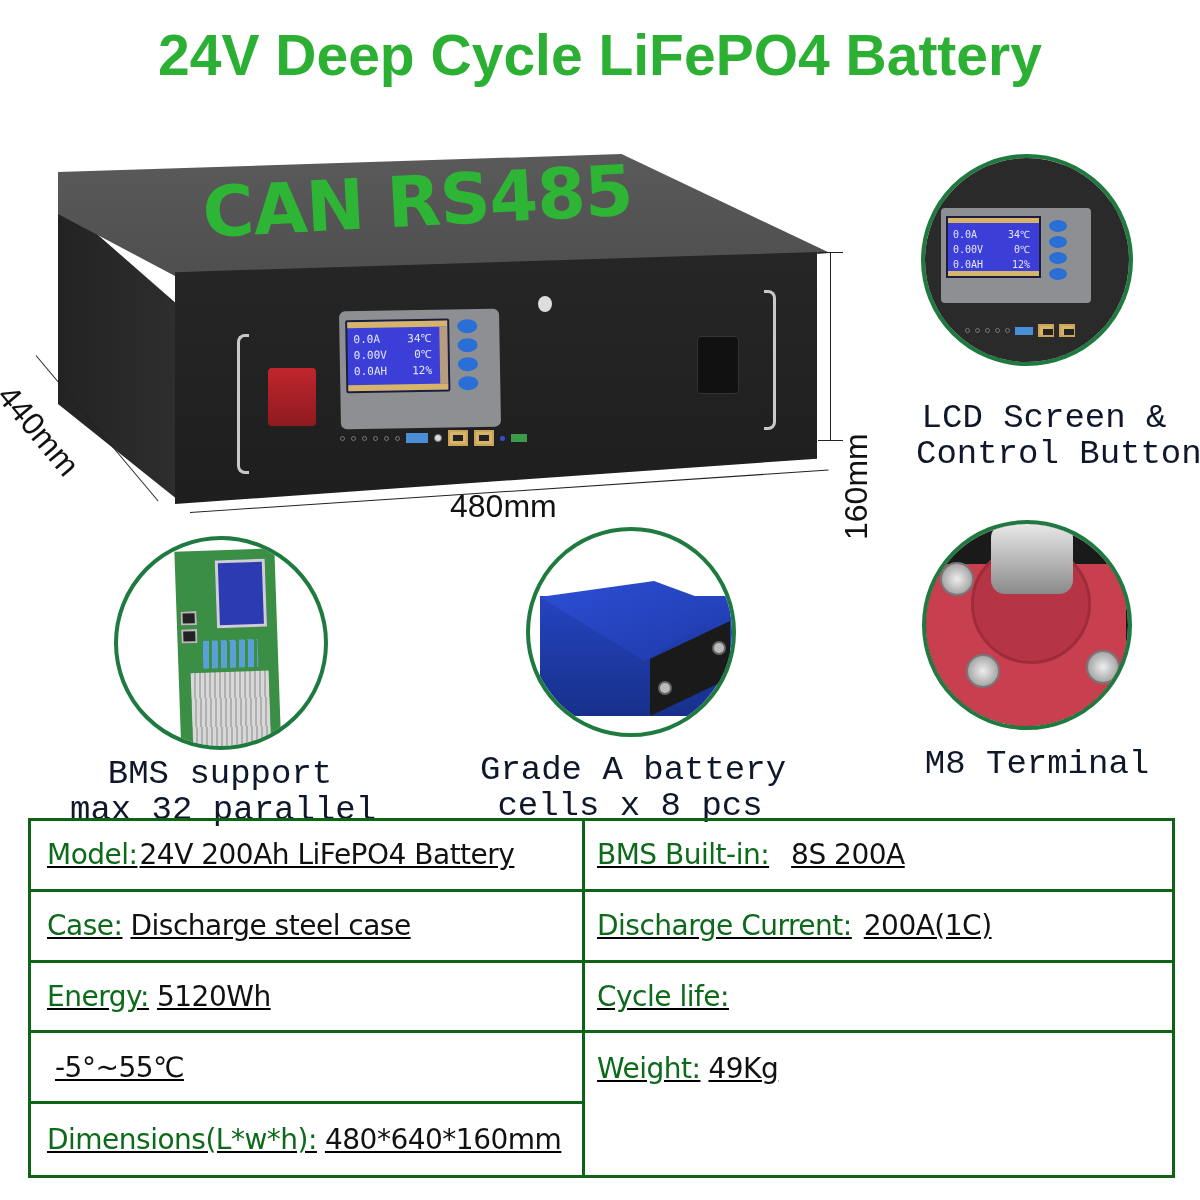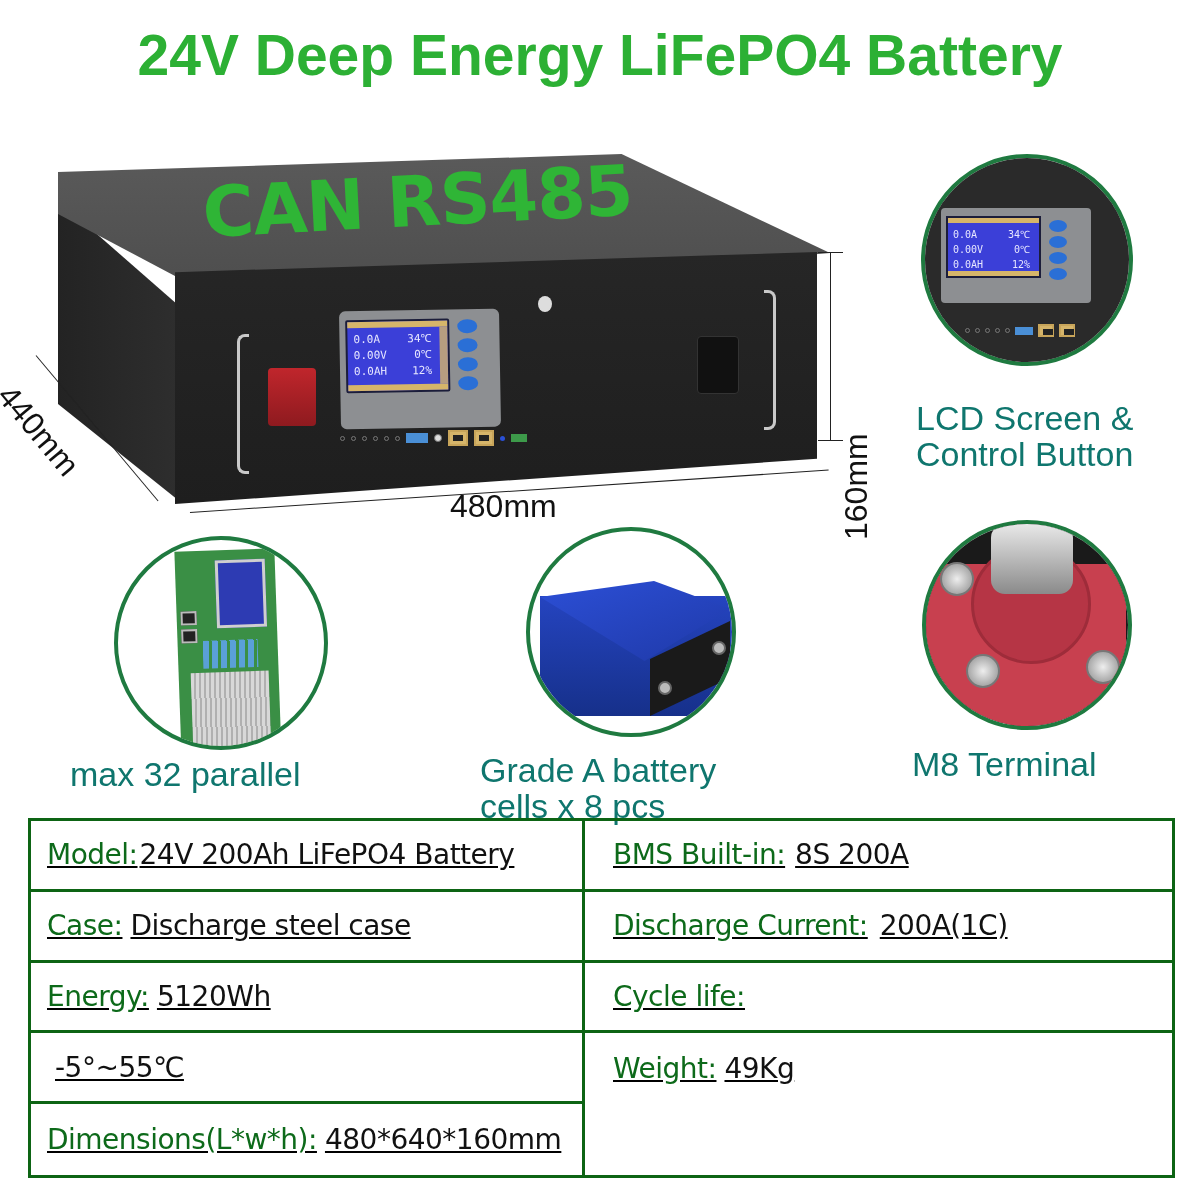--- a/index.html
+++ b/index.html
@@ -75,22 +75,22 @@
   .rj45::after { content: ""; position: absolute; left: 3px; top: 3px; width: 10px; height: 6px; background: #222; }
   .phoenix { width: 16px; height: 8px; background: #3d9a4a; }
   .dim-line { position: absolute; background: #222; }
   .dim-text {
     position: absolute; font-size: 32px; color: #111; font-family: "Liberation Sans", sans-serif;
   }
   .circle {
     position: absolute; border: 4px solid #1f7a40; border-radius: 50%; overflow: hidden; background: #fff;
   }
   .feature-caption {
-    position: absolute; color: #0f766e; font-size: 34px; line-height: 36px;
-    font-family: Liberation Sans, sans-serif; white-space: nowrap;
+    position: absolute; color: #0f172a; font-size: 34px; line-height: 36px;
+    font-family: Liberation Mono, monospace; text-align: center; white-space: nowrap;
   }
 
   
   .mini-bg { position: absolute; inset: 0; background: #2a2a2a; }
   .mini-panel { position: absolute; left: 16px; top: 50px; width: 150px; height: 95px; background: #8d8f92; border-radius: 4px; }
   .mini-screen { position: absolute; left: 5px; top: 8px; width: 95px; height: 62px; background: #3b3fd8; border: 2px solid #1b1d3a;
     font-family: "DejaVu Sans Mono", monospace; color: #e6e6ff; font-size: 10px; padding: 9px 5px 0 5px; line-height: 15px; }
   .mini-screen .bar { position: absolute; left: 0; right: 0; height: 5px; background: #d6b56a; }
   .mini-screen .bar.top { top: 0; } .mini-screen .bar.bot { bottom: 0; }
   .mini-btns { position: absolute; left: 108px; top: 12px; }
@@ -124,29 +124,29 @@
   
   .spec-table {
     position: absolute; left: 28px; top: 818px; width: 1147px; height: 360px;
     border: 3px solid #0d6414; display: grid; grid-template-columns: 554px 1fr; grid-template-rows: repeat(5, 1fr); text-decoration: underline;
   }
   .cell {
     border-right: 3px solid #0d6414; border-bottom: 3px solid #0d6414;
     display: flex; align-items: center; padding-left: 16px; font-size: 28px;
     font-family: "DejaVu Sans", sans-serif; white-space: nowrap; letter-spacing: -0.5px;
   }
-  .cell:nth-child(2n) { border-right: none; padding-left: 28px; }
+  .cell:nth-child(2n) { border-right: none; padding-left: 12px; }
   .cell:nth-last-child(-n+2) { border-bottom: none; }
   .k { color: #0d6a1a; }
   .v { color: #111; margin-left: 8px; }
 </style>
 </head>
 <body>
 
-<div class="title">24V Deep Energy LiFePO4 Battery</div>
+<div class="title">24V Deep Cycle LiFePO4 Battery</div>
 
 <div class="battery-stage">
   <div class="bat-side"></div>
   <div class="bat-top"></div>
   <div class="bat-front"></div>
   <div class="can-label">CAN RS485</div>
 
   <div class="handle left"></div>
   <div class="handle right"></div>
   <div class="terminal-red"></div>
@@ -251,20 +251,21 @@
 <div class="circle" style="left:114px;top:536px;width:214px;height:214px;">
   <div class="pcb">
     <div class="pcb-lcd"></div>
     <div class="pcb-rj" style="top:60px;"></div>
     <div class="pcb-rj" style="top:78px;"></div>
     <div class="pcb-caps"></div>
     <div class="pcb-heat"></div>
   </div>
 </div>
 <div class="feature-caption" style="left:70px;top:756px;width:300px;">
+  <div>BMS support</div>
   <div>max 32 parallel</div>
 </div>
 
 <div class="circle" style="left:526px;top:527px;width:210px;height:210px;">
   <div class="cell-front"></div>
   <div class="cell-top"></div>
   <div class="cell-end"></div>
   <div class="cell-stud" style="left:128px;top:150px;"></div>
   <div class="cell-stud" style="left:182px;top:110px;"></div>
 </div>
@@ -286,21 +287,21 @@
   <div>M8 Terminal</div>
 </div>
 
 <div class="spec-table">
   <div class="cell">
       <span class="k">Model:</span>
       <span class="v" style="margin-left:2px">24V 200Ah LiFePO4 Battery</span>
     </div>
   <div class="cell">
       <span class="k">BMS Built-in:</span>
-      <span class="v" style="margin-left:10px">8S 200A</span>
+      <span class="v" style="margin-left:22px">8S 200A</span>
     </div>
   <div class="cell">
       <span class="k">Case:</span>
       <span class="v">Discharge steel case</span>
     </div>
   <div class="cell">
       <span class="k">Discharge Current:</span>
       <span class="v" style="margin-left:12px">200A(1C)</span>
     </div>
   <div class="cell">

